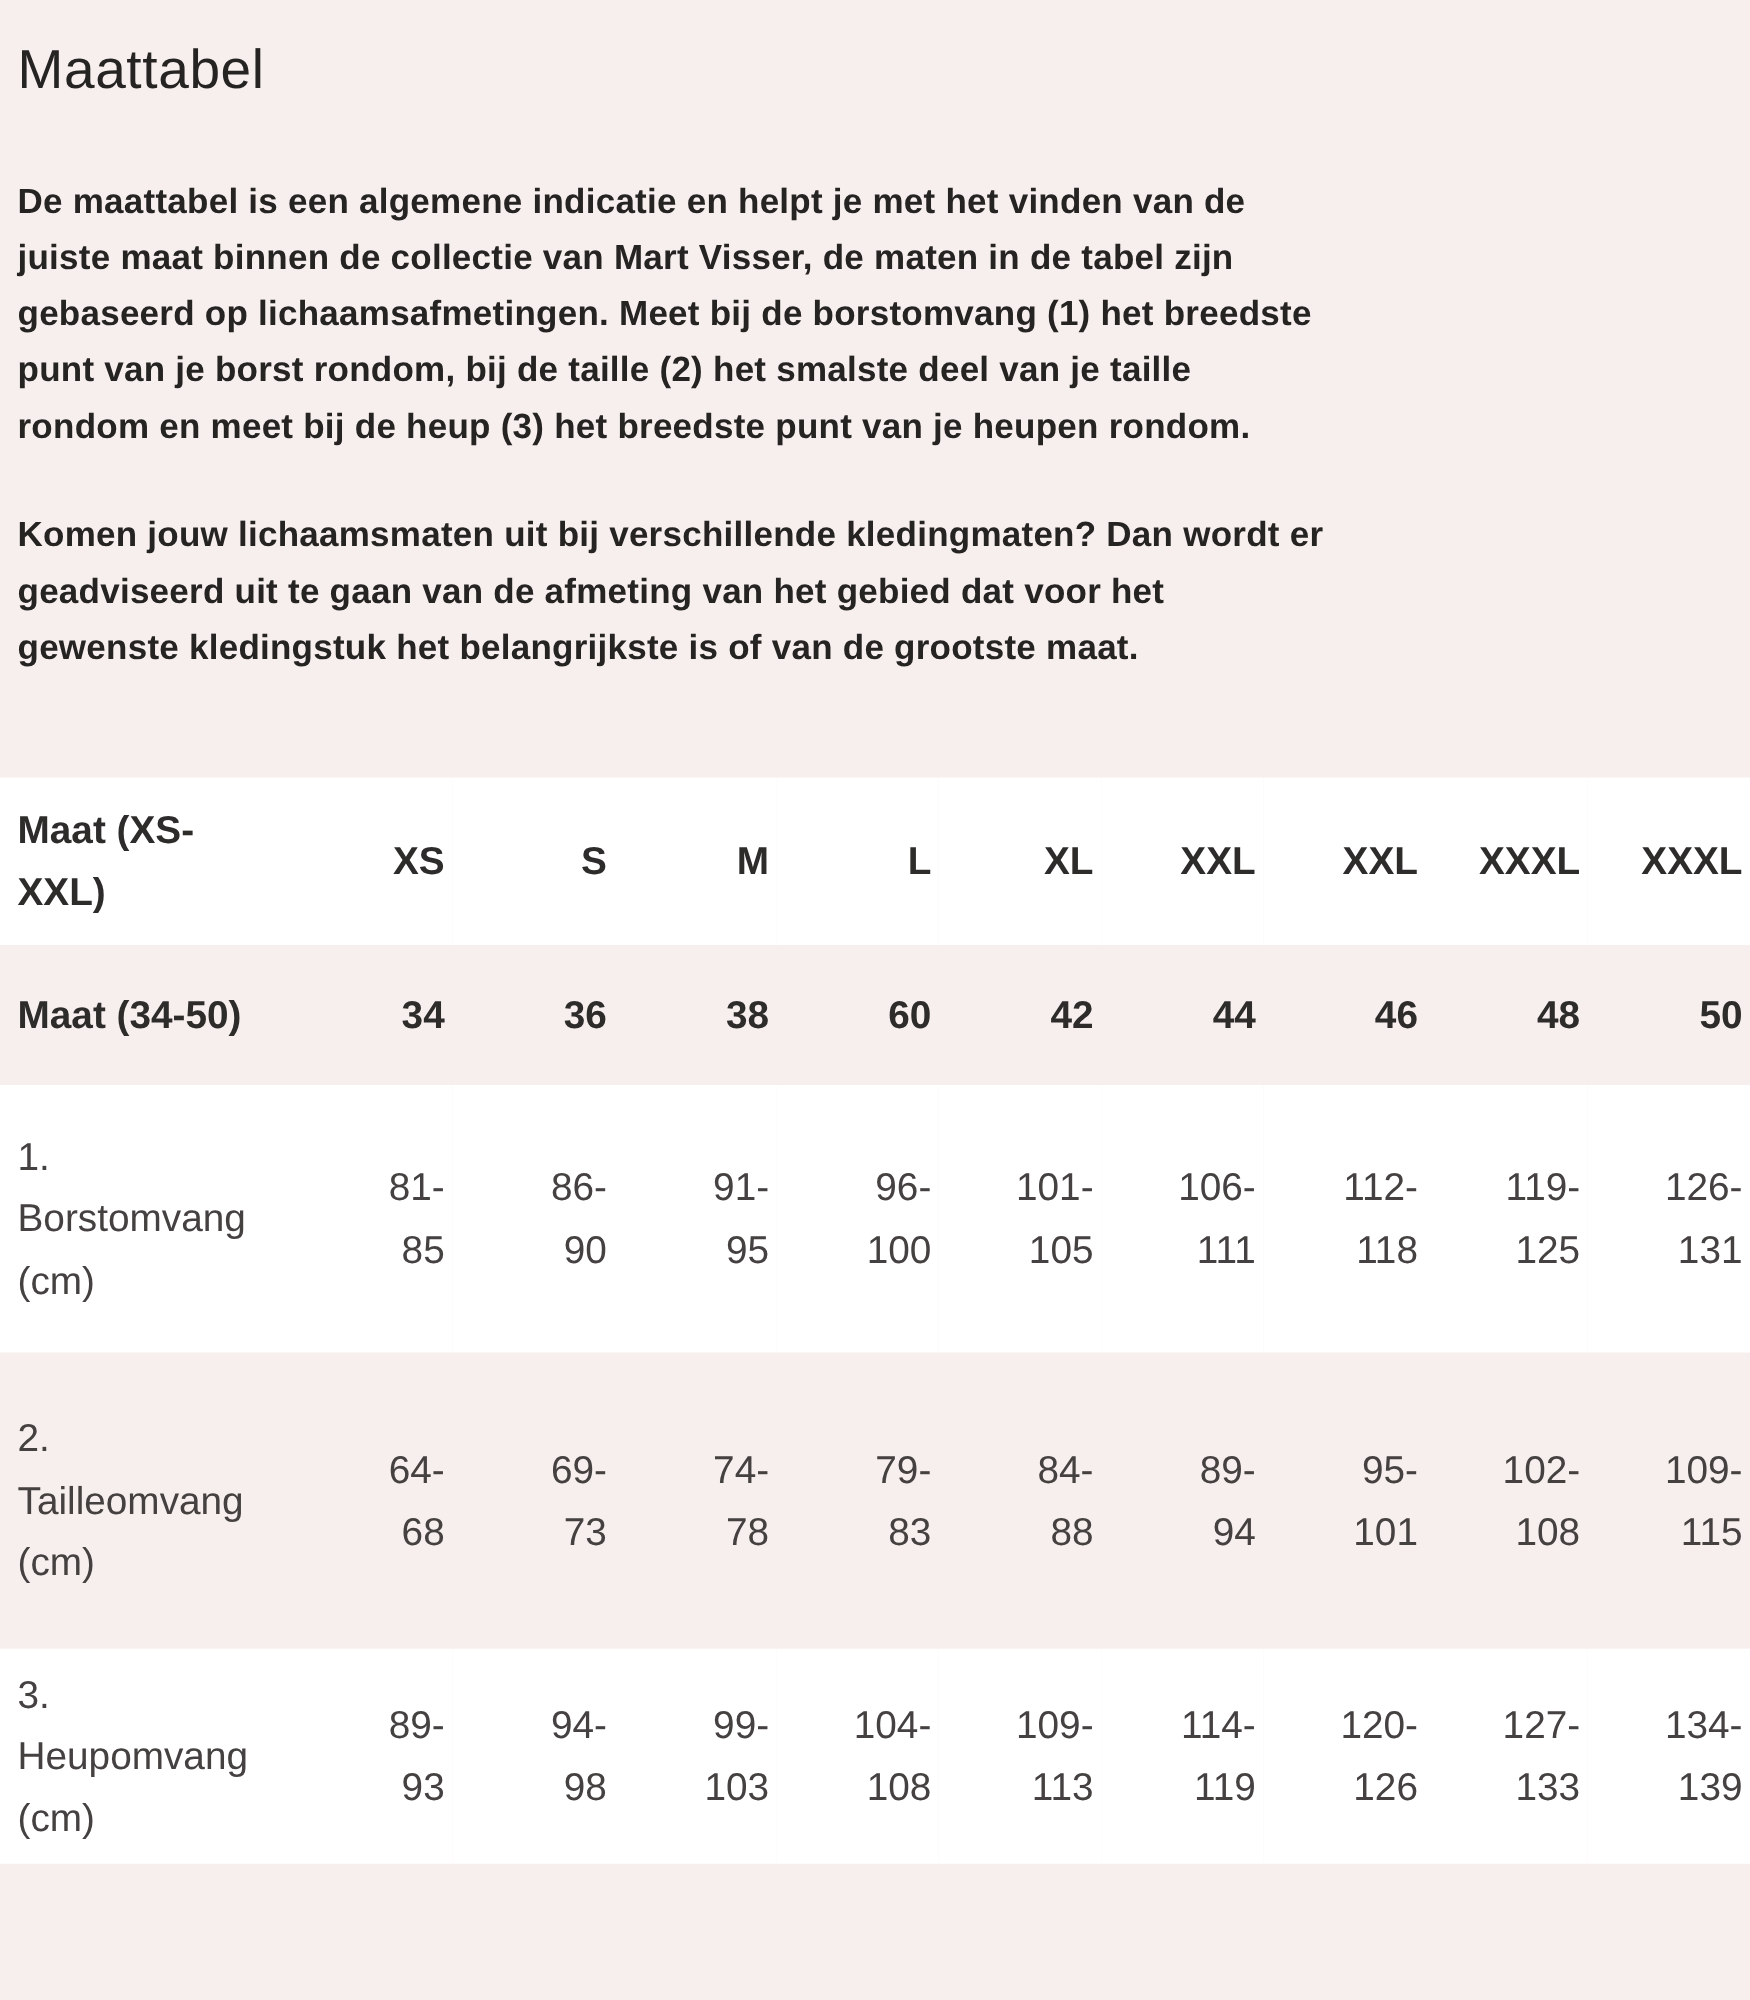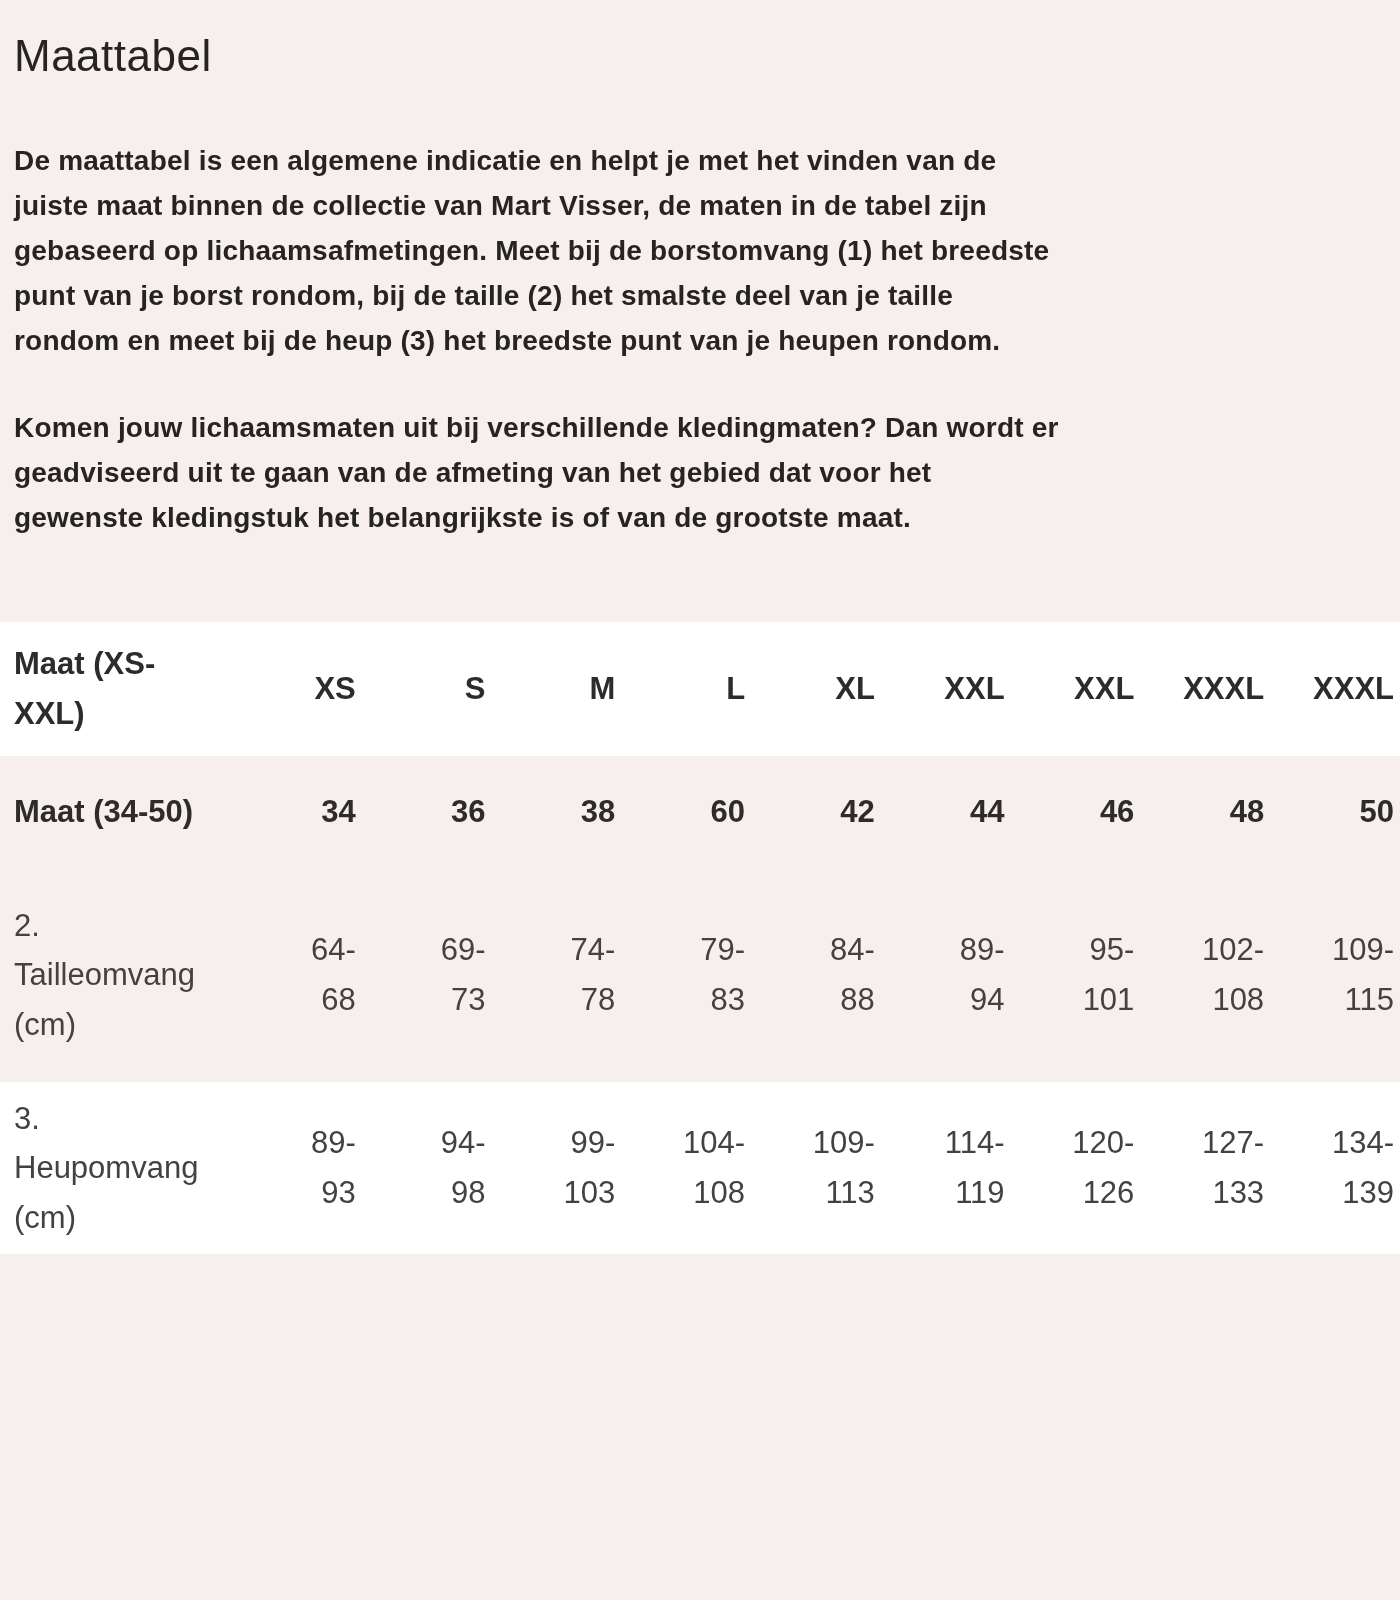--- a/index.html
+++ b/index.html
@@ -58,21 +58,21 @@
   }
   
   tr.row-white { background: #ffffff; }
   tr.row-pink  { background: transparent; }
   tr.bold-row td { font-weight: 700; color: #2e2c2b; }
   tr.normal-row td { font-weight: 400; color: #454140; }
   
   tbody tr:nth-child(1) { height: 134px; }
   tbody tr:nth-child(2) { height: 112px; }
   tbody tr:nth-child(3) { height: 214px; }
-  tbody tr:nth-child(4) { height: 172px; }
+  tbody tr:nth-child(4) { height: 237px; }
   tbody tr:nth-child(5) { height: 172px; }
 </style>
 </head>
 <body>
 
 <div class="page">
   <h1 class="page-title">Maattabel</h1>
 
   <p class="intro-paragraph">De maattabel is een algemene indicatie en helpt je met het vinden van de
 juiste maat binnen de collectie van Mart Visser, de maten in de tabel zijn
@@ -103,20 +103,32 @@
           <td class="value-cell">34</td>
           <td class="value-cell">36</td>
           <td class="value-cell">38</td>
           <td class="value-cell">60</td>
           <td class="value-cell">42</td>
           <td class="value-cell">44</td>
           <td class="value-cell">46</td>
           <td class="value-cell">48</td>
           <td class="value-cell">50</td>
         </tr>
+        <tr class="row-white normal-row">
+          <td class="label-cell">1. Borstomvang (cm)</td>
+          <td class="value-cell">81-<br>85</td>
+          <td class="value-cell">86-<br>90</td>
+          <td class="value-cell">91-<br>95</td>
+          <td class="value-cell">96-<br>100</td>
+          <td class="value-cell">101-<br>105</td>
+          <td class="value-cell">106-<br>111</td>
+          <td class="value-cell">112-<br>118</td>
+          <td class="value-cell">119-<br>125</td>
+          <td class="value-cell">126-<br>131</td>
+        </tr>
         <tr class="row-pink normal-row">
           <td class="label-cell">2. Tailleomvang (cm)</td>
           <td class="value-cell">64-<br>68</td>
           <td class="value-cell">69-<br>73</td>
           <td class="value-cell">74-<br>78</td>
           <td class="value-cell">79-<br>83</td>
           <td class="value-cell">84-<br>88</td>
           <td class="value-cell">89-<br>94</td>
           <td class="value-cell">95-<br>101</td>
           <td class="value-cell">102-<br>108</td>

